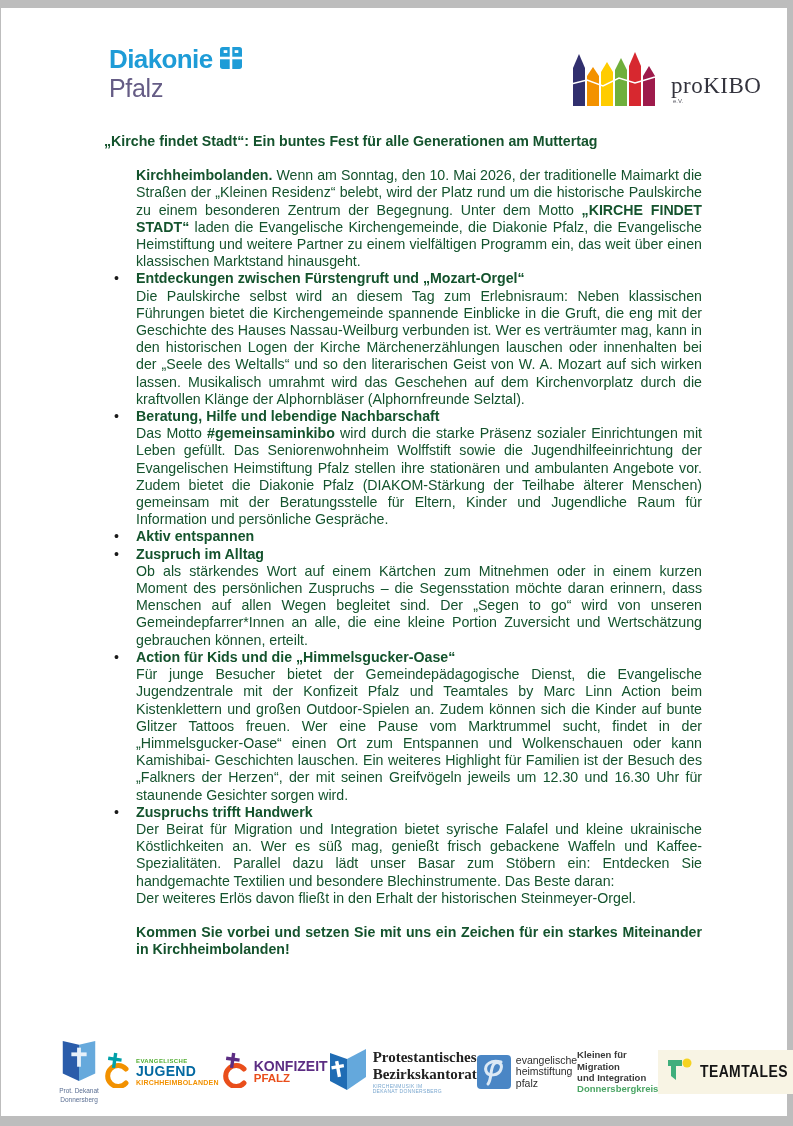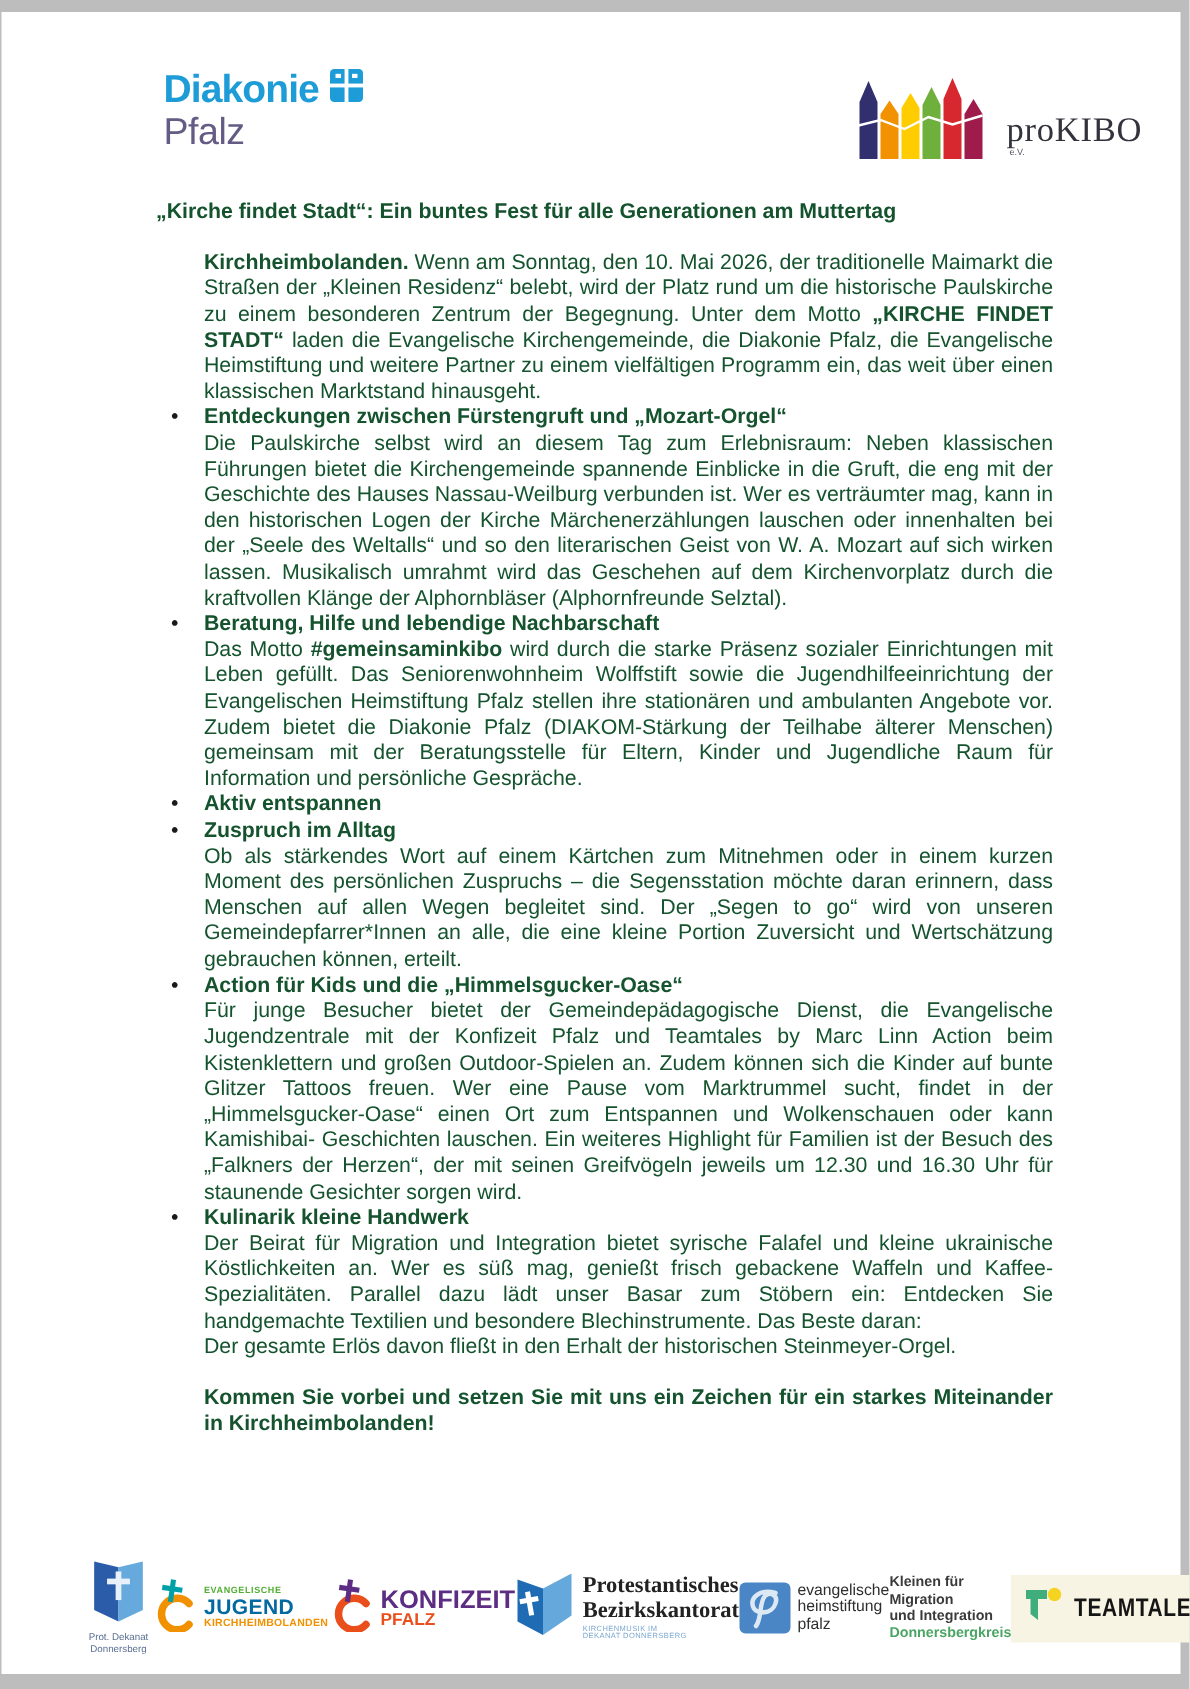--- a/index.html
+++ b/index.html
@@ -44,21 +44,21 @@
 
   .fl-dekanat { flex-direction:column; gap:1px; }
   .fl-dekanat .cap { font-size:6.5px; color:#5b6f93; text-align:center; line-height:1.25; }
 
   .ej-text { display:flex; flex-direction:column; line-height:1.05; }
   .ej-l1 { font-size:6px; font-weight:bold; color:#52AE32; letter-spacing:0.4px; }
   .ej-l2 { font-size:14px; font-weight:bold; color:#0369a1; letter-spacing:0.3px; }
   .ej-l3 { font-size:7px; font-weight:bold; color:#F29100; letter-spacing:0.2px; }
 
   .kf-text { display:flex; flex-direction:column; line-height:1.0; }
-  .kf-l1 { font-size:17px; font-weight:bold; color:#5C2D83; }
+  .kf-l1 { font-size:14px; font-weight:bold; color:#5C2D83; }
   .kf-l2 { font-size:11.5px; font-weight:bold; color:#E94E1B; }
 
   .bk-text { display:flex; flex-direction:column; line-height:1.15; }
   .bk-main { font-size:15px; font-weight:bold; color:#222;font-family:Liberation Serif, serif; }
   .bk-sub { font-size:5px; color:#7aa7cf; letter-spacing:0.3px; }
 
   .hs-box { width:34px; height:34px; border-radius:4px; background:#4a86c5; position:relative; overflow:hidden; }
   .hs-text { display:flex; flex-direction:column; line-height:1.1; font-size:10.5px; color:#2e2e2e; }
 
   .bm-text { display:flex; flex-direction:column; line-height:1.2; }
@@ -128,23 +128,23 @@
       </li>
       <li>
         <div class="li-heading">Zuspruch im Alltag</div>
         <div>Ob als stärkendes Wort auf einem Kärtchen zum Mitnehmen oder in einem kurzen Moment des persönlichen Zuspruchs – die Segensstation möchte daran erinnern, dass Menschen auf allen Wegen begleitet sind. Der „Segen to go“ wird von unseren Gemeindepfarrer*Innen an alle, die eine kleine Portion Zuversicht und Wertschätzung gebrauchen können, erteilt.</div>
       </li>
       <li>
         <div class="li-heading">Action für Kids und die „Himmelsgucker-Oase“</div>
         <div>Für junge Besucher bietet der Gemeindepädagogische Dienst, die Evangelische Jugendzentrale mit der Konfizeit Pfalz und Teamtales by Marc Linn Action beim Kistenklettern und großen Outdoor-Spielen an. Zudem können sich die Kinder auf bunte Glitzer Tattoos freuen. Wer eine Pause vom Marktrummel sucht, findet in der „Himmelsgucker-Oase“ einen Ort zum Entspannen und Wolkenschauen oder kann Kamishibai- Geschichten lauschen. Ein weiteres Highlight für Familien ist der Besuch des „Falkners der Herzen“, der mit seinen Greifvögeln jeweils um 12.30 und 16.30 Uhr für staunende Gesichter sorgen wird.</div>
       </li>
       <li>
-        <div class="li-heading">Kulinarik kleine Handwerk</div>
+        <div class="li-heading">Zuspruchs trifft Handwerk</div>
         <div>Der Beirat für Migration und Integration bietet syrische Falafel und kleine ukrainische Köstlichkeiten an. Wer es süß mag, genießt frisch gebackene Waffeln und Kaffee-Spezialitäten. Parallel dazu lädt unser Basar zum Stöbern ein: Entdecken Sie handgemachte Textilien und besondere Blechinstrumente. Das Beste daran:</div>
-        <div style="text-align:left">Der gesamte Erlös davon fließt in den Erhalt der historischen Steinmeyer-Orgel.</div>
+        <div style="text-align:left">Der weiteres Erlös davon fließt in den Erhalt der historischen Steinmeyer-Orgel.</div>
       </li>
     </ul>
 
     <p class="closing">Kommen Sie vorbei und setzen Sie mit uns ein Zeichen für ein starkes Miteinander in Kirchheimbolanden!</p>
   </div>
 
   <div class="footer">
 
     <div class="flogo fl-dekanat">
       <span>

